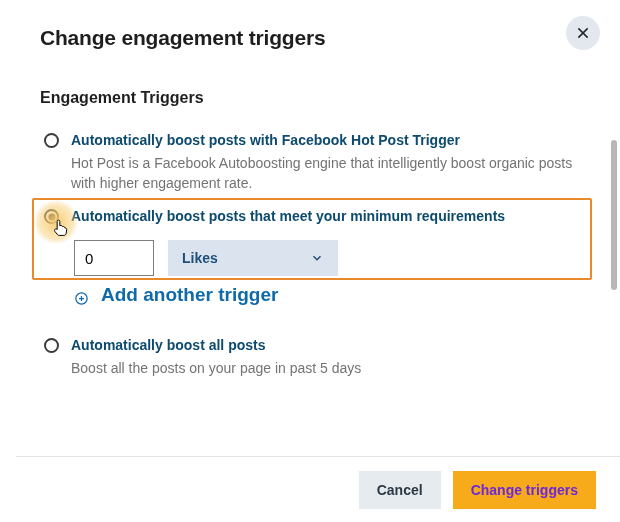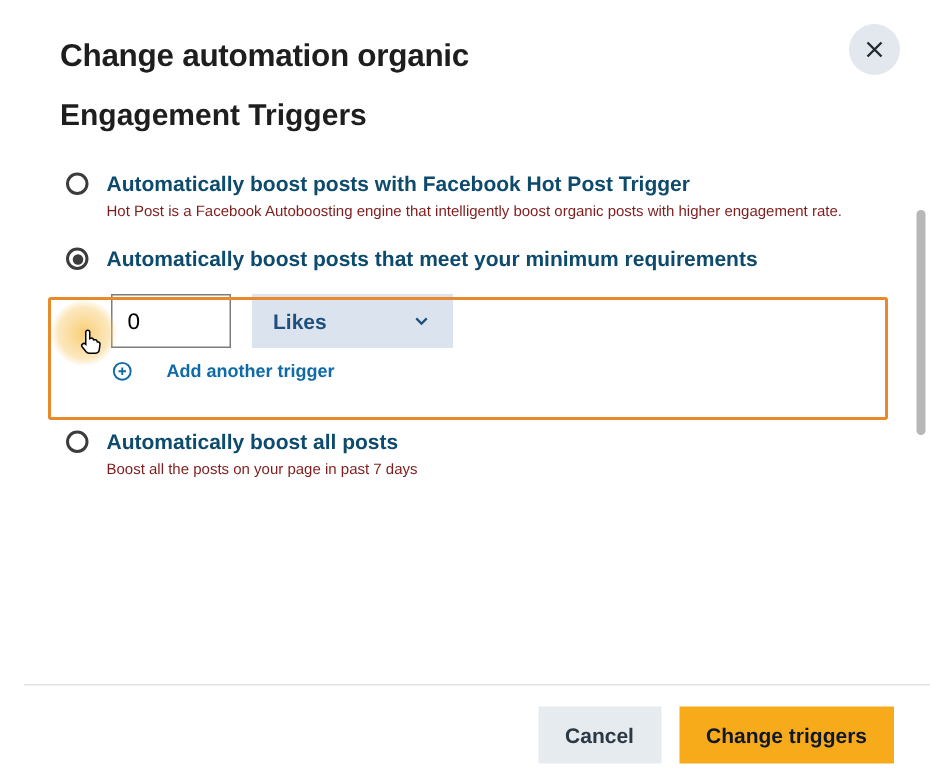--- a/index.html
+++ b/index.html
@@ -23,41 +23,41 @@
     width: 34px; height: 34px;
     border-radius: 50%;
     background: #e3e8ee;
     display: flex; align-items: center; justify-content: center;
     cursor: pointer;
     position: absolute;
     top: 16px; right: 20px;
     color: #232b33;
   }
   .close-btn svg { width: 16px; height: 16px; stroke: #222b33; stroke-width: 2.4; }
-  .section-title { font-size: 20px; font-weight: 700; margin-top: 16px; margin-bottom: 24px; }
+  .section-title { font-size: 16px; font-weight: 700; margin-top: 39px; margin-bottom: 24px; }
   .option-list { padding-left: 4px; padding-right: 4px; }
   .option {
     display: flex;
     align-items: flex-start;
     gap: 12px;
     margin-bottom: 14px;
     position: relative;
   }
   .radio {
     width: 15px; height: 15px; border: 2px solid #3c3c3c; border-radius: 50%;
     margin-top: 2px; flex-shrink: 0; position: relative; background:#fff;
   }
   .radio.selected::after{
     content:""; position:absolute; top:50%; left:50%;
     width:7px; height:7px; background:#3c3c3c; border-radius:50%;
     transform:translate(-50%,-50%);
   }
   .option-content { flex: 1; }
   .option-title { font-size: 14px; font-weight: 700; color:#0c4a6e; line-height:1.35; }
-  .option-desc { font-size: 10px; color: #7f1d1d; line-height: 1.45; margin-top:3px; }
+  .option-desc { font-size: 14px; color: #737373; line-height: 1.45; margin-top:3px; }
   .highlight-box {
     position:absolute;
     border: 2px solid #e8892c;
     border-radius: 2px;
     left: 32px;
     top: 198px;
     width: 560px;
     height: 82px;
     pointer-events: none;
   }
@@ -75,56 +75,56 @@
   }
   .trigger-row {
     display:flex; align-items:center; gap:14px;
     margin-left:30px; margin-top:8px; margin-bottom:8px;
   }
   .num-input{
     width:80px; height:36px; border:1px solid #7d7d7d; font-size:15px;
     padding:0 10px; background:#fff;
   }
   .select-box{
-    width:134px; height:36px; background:#dbe4ee; border:none;
+    width:170px; height:36px; background:#dbe4ee; border:none;
     display:flex; align-items:center; justify-content:space-between;
     padding:0 14px; font-size:14px; font-weight:700; color:#1f4f7c; cursor:pointer;
   }
   .select-box svg{ width:14px; height:14px; stroke:#1f4f7c; stroke-width:2.5; fill:none;}
   .add-trigger{
-    display:flex; align-items:flex-start; gap:22px;
-    color:#0f6aa9; font-size:12px; font-weight:700;
+    display:flex; align-items:flex-end; gap:12px;
+    color:#0f6aa9; font-size:19px; font-weight:700;
     margin-left:30px; cursor:pointer;
   }
   .add-trigger svg{ width:15px;height:15px; stroke:#0f6aa9; stroke-width:2; fill:none;}
   .footer{
     position:absolute; bottom:0; left:16px; right:0;
     height:66px; border-top:1px solid #e3e3e3;
     display:flex; justify-content:flex-end; align-items:center;
     gap:12px; padding-right:24px;
     background:#fff;
   }
   .btn{
     height:38px; padding:0 18px; font-size:14px; font-weight:700;
     border:none; cursor:pointer; display:inline-flex; align-items:center;
   }
   .btn-secondary{ background:#e6ebef; color:#2b3945;}
-  .btn-primary{ background:#f7aa1a; color:#0f172a;text-align:center;}
+  .btn-primary{ background:#f7aa1a; color:#6d28d9;text-align:center;}
   .scroll-hint{
     position:absolute; right:3px; top:140px; width:6px; height:150px;
     background:#b7b7b7; border-radius:3px;
   }
 </style>
 </head>
 <body>
 
 <div class="modal">
 
   <div class="modal-header">
-    <h1 class="modal-title">Change automation organic</h1>
+    <h1 class="modal-title">Change engagement triggers</h1>
   </div>
 
   <div class="close-btn">
     <svg viewBox="0 0 24 24">
         <path d="M5 5 L19 19 M19 5 L5 19" fill="none"></path>
       </svg>
   </div>
 
   <h2 class="section-title">Engagement Triggers</h2>
 
@@ -160,21 +160,21 @@
           <circle cx="12" cy="12" r="9"></circle>
           <path d="M12 8v8M8 12h8"></path>
         </svg>
       <span>Add another trigger</span>
     </div>
 
     <div class="option" style="margin-top:30px;">
       <span class="radio"></span>
       <div class="option-content">
         <div class="option-title">Automatically boost all posts</div>
-        <div class="option-desc">Boost all the posts on your page in past 7 days</div>
+        <div class="option-desc">Boost all the posts on your page in past 5 days</div>
       </div>
     </div>
 
   </div>
 </div>
 
 <div class="highlight-box"></div>
 <div class="click-halo"></div>
 <svg class="cursor-icon" viewBox="0 0 24 24">
   <path d="M9 2.5c.9 0 1.6.7 1.6 1.6v5.2l.9-.3c.8-.3 1.7.1 2 .9l.2.5.9-.2c.9-.2 1.7.4 1.9 1.2l.1.5.8.1c.9.1 1.5.9 1.4 1.8l-.6 4.6c-.2 1.4-1.4 2.5-2.8 2.5H10c-.9 0-1.7-.4-2.3-1.1l-3.1-3.8c-.6-.8-.5-1.9.3-2.5.7-.6 1.8-.5 2.4.2l.1.1V4.1C7.4 3.2 8.1 2.5 9 2.5z" fill="#ffffff" stroke="#000" stroke-width="1.2"></path>

